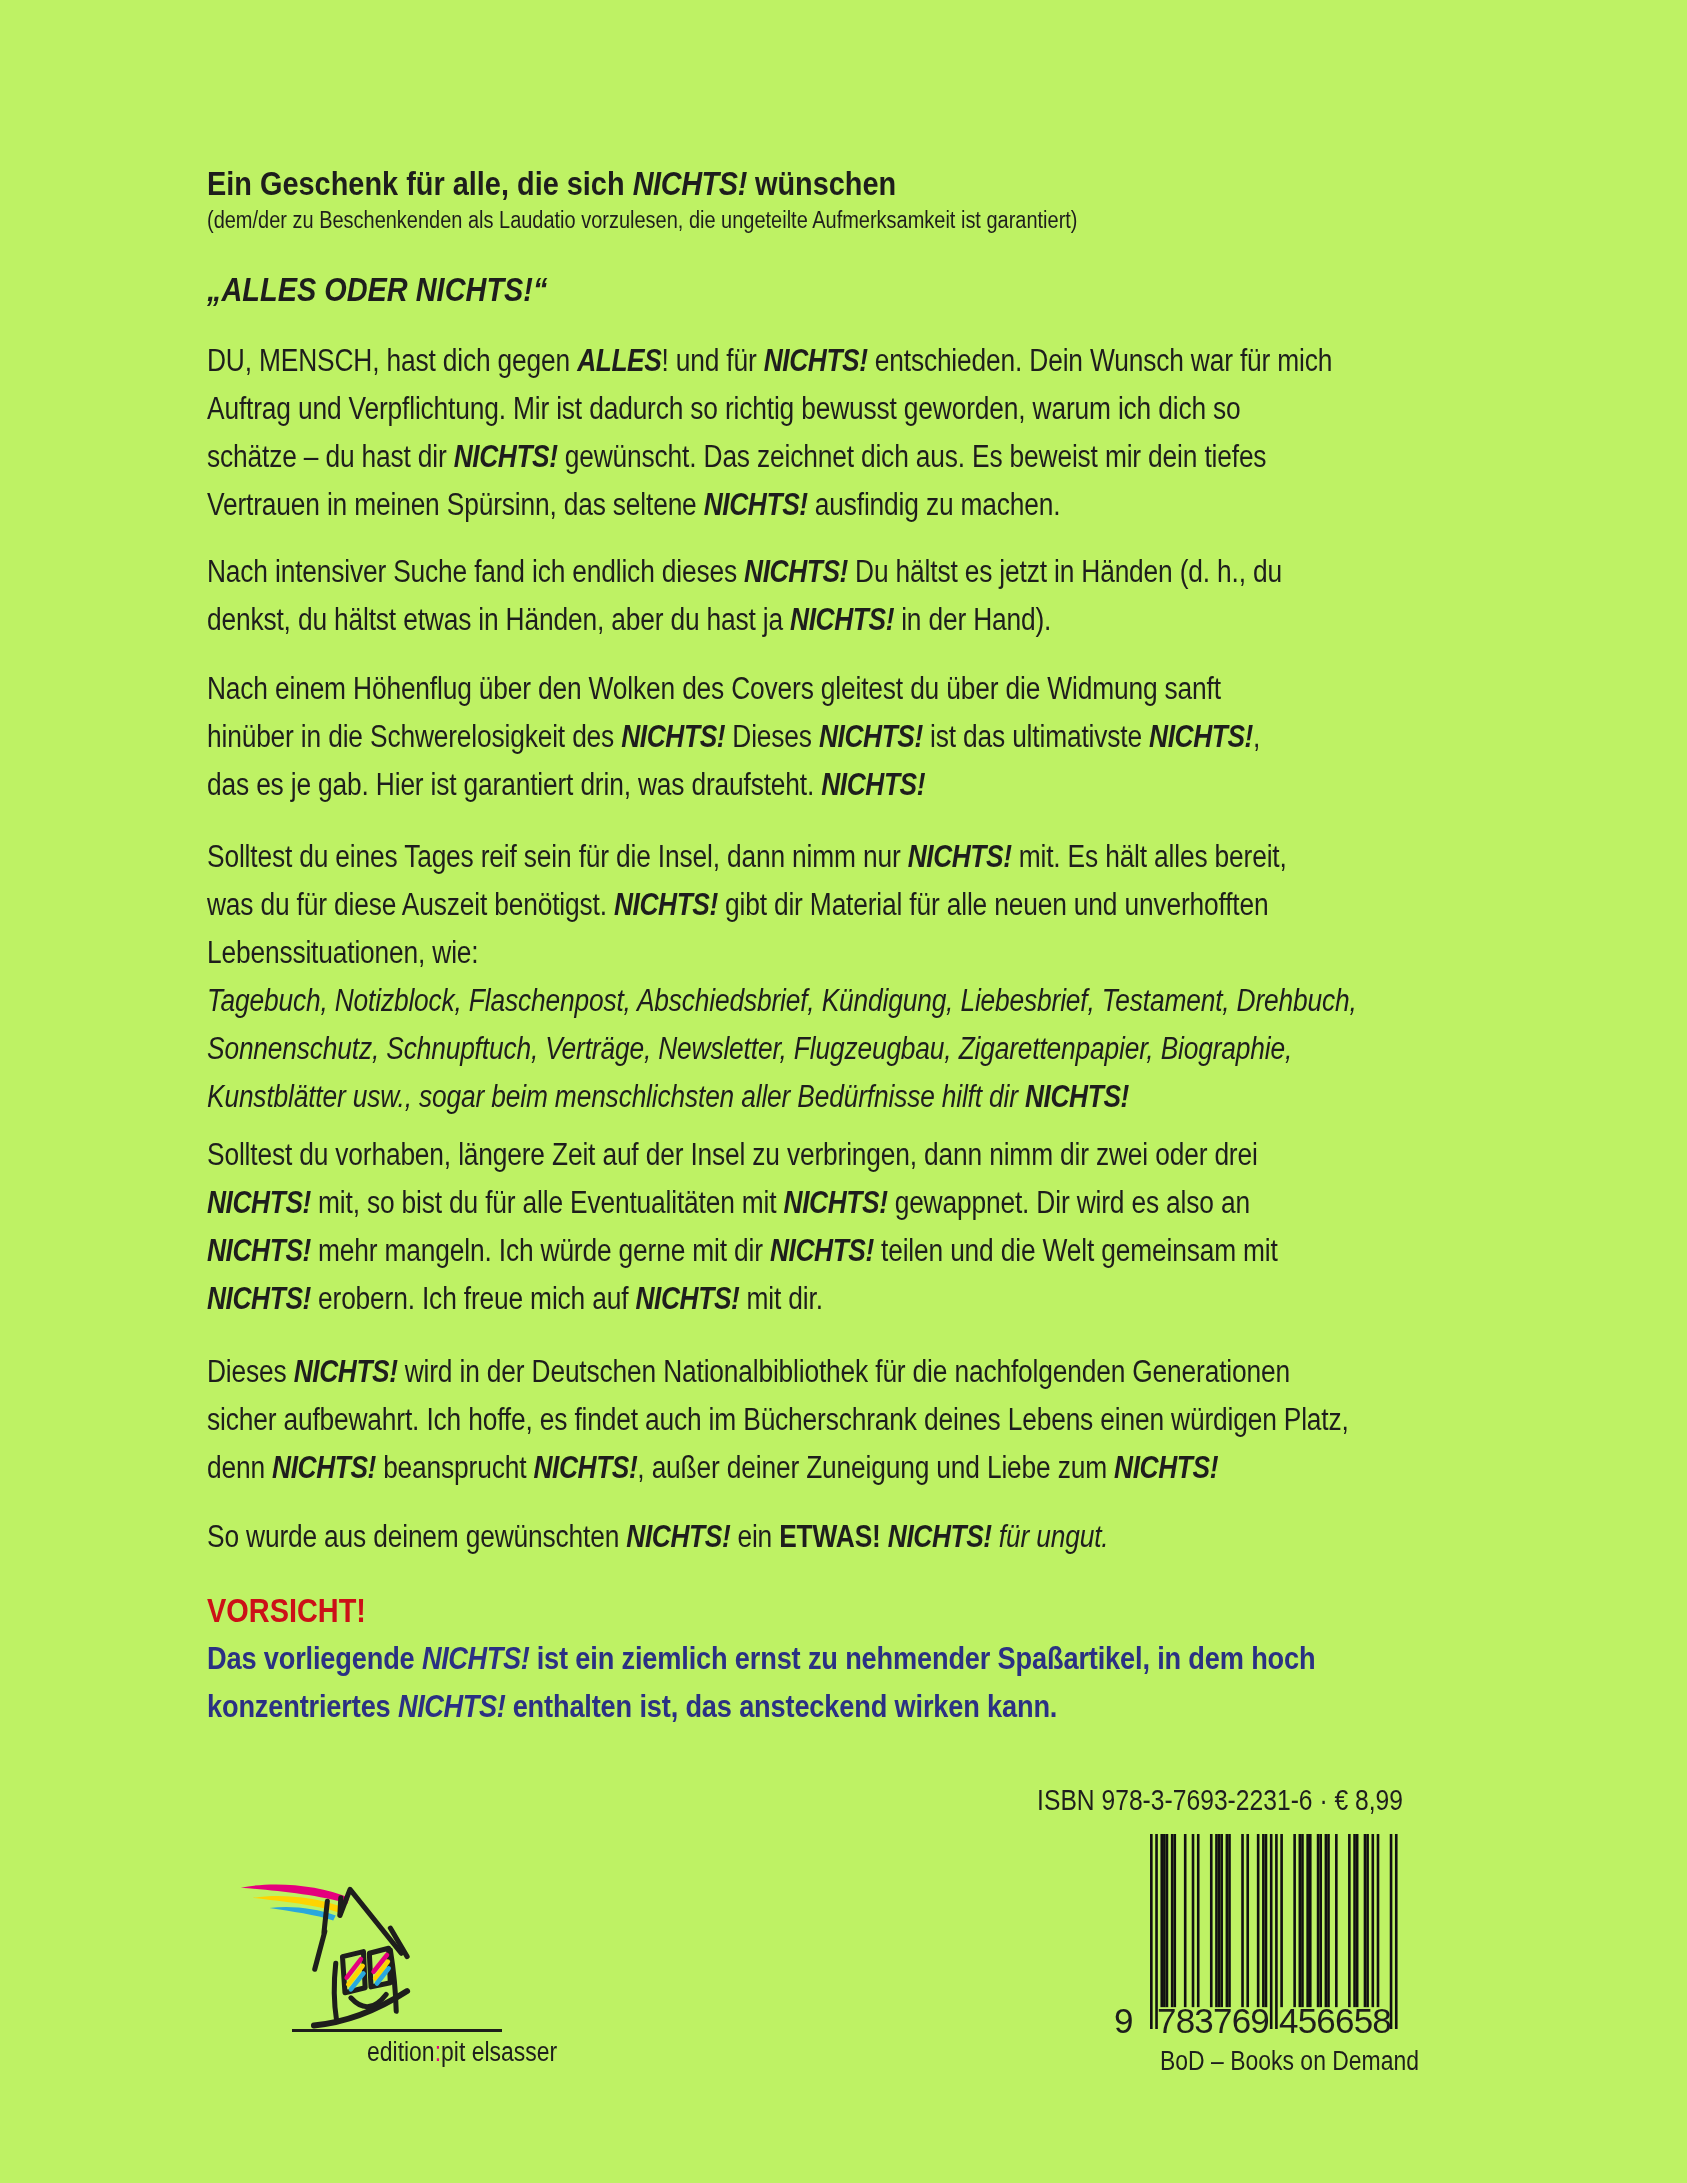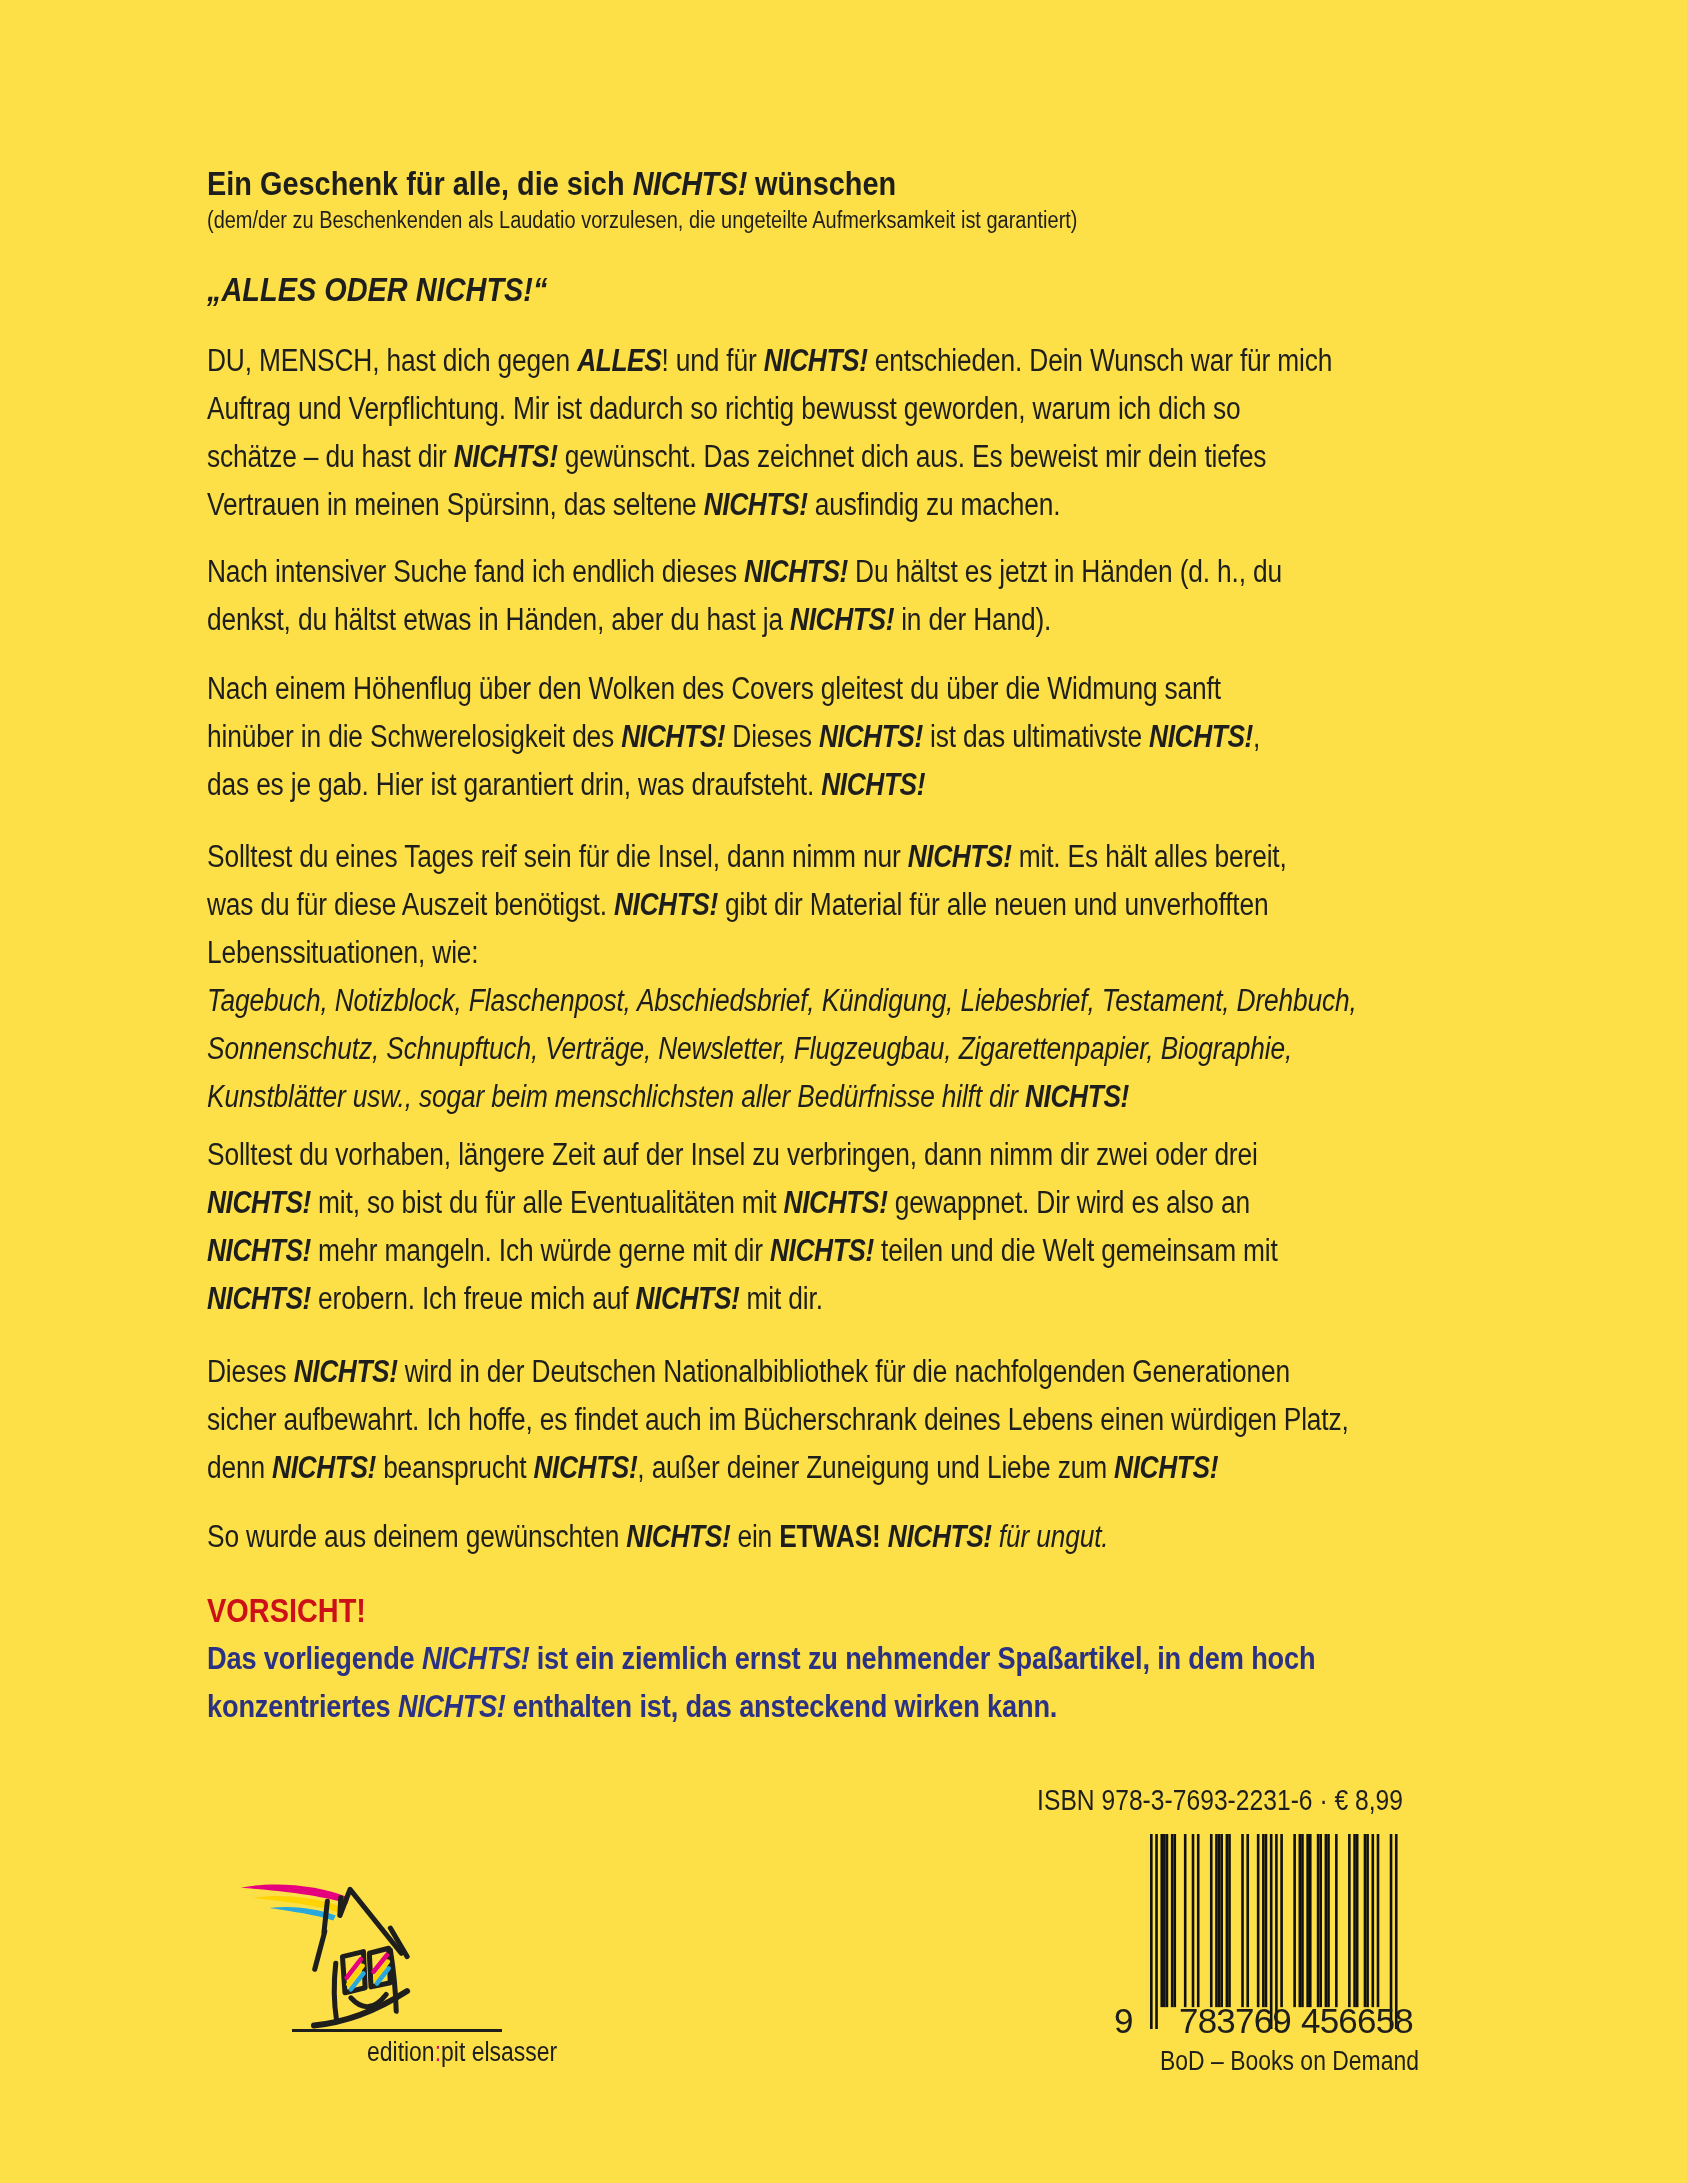--- a/index.html
+++ b/index.html
@@ -3,40 +3,40 @@
 <meta charset="utf-8">
 <style>
   :root{
     --ink:#1e1e1c; --red:#cc1017; --blue:#2b3183;
     --magenta:#e5007d; --yellow:#ffd400; --cyan:#29a8dd;
   }
   *{margin:0;padding:0;box-sizing:border-box;}
   html,body{background:#ffffff;}
   body{width:1687px;height:2183px;overflow:hidden;
        font-family:"Liberation Sans","DejaVu Sans",sans-serif;color:var(--ink);}
-  #page{position:relative;width:1687px;height:2183px;background:#fde047;}
+  #page{position:relative;width:1687px;height:2183px;background:#bef264;}
   .abs{position:absolute;}
   .cond{transform:scaleX(0.85);transform-origin:0 0;}
   .cond-r{transform:scaleX(0.85);transform-origin:100% 0;}
   .cond-c{transform:scaleX(0.85);transform-origin:50% 0;}
   .para{white-space:pre-wrap;font-size:31px;line-height:48px;width:1681px;
         letter-spacing:-0.2px;color:var(--ink);}
   .r-bi{font-weight:bold;font-style:italic;letter-spacing:-0.5px;}
   .r-b{font-weight:bold;}
   .r-i{font-style:italic;}
   .r-magenta{color:var(--magenta);}
   .title{font-size:34px;line-height:42px;font-weight:bold;white-space:pre;}
   .subtitle{font-size:23.5px;line-height:30px;white-space:pre;}
   .quote{font-size:34px;line-height:42px;font-weight:bold;font-style:italic;white-space:pre;}
   .warn-title{font-size:34px;line-height:42px;font-weight:bold;color:var(--red);white-space:pre;}
   .warn-text{font-weight:bold;color:var(--blue);}
   .warn-text .r-bi{color:var(--blue);}
   .isbn{font-size:29px;line-height:37px;white-space:pre;text-align:right;width:588px;}
   .bdigit{font-size:35px;line-height:35px;letter-spacing:-0.8px;white-space:pre;}
-  .bgroup{width:134px;text-align:right;}
+  .bgroup{width:134px;text-align:left;}
   .publisher{font-size:27px;line-height:34px;width:254px;text-align:center;white-space:pre;}
   .edition{font-size:27px;line-height:34px;white-space:pre;}
   .rule{background:var(--ink);height:2.5px;}
 </style>
 </head>
 <body>
 
 <div id="page">
 
   <div class="abs title cond" style="left:207px;top:162px"><span>Ein Geschenk für alle, die sich </span><span class="r-bi">NICHTS!</span><span> wünschen</span></div>

